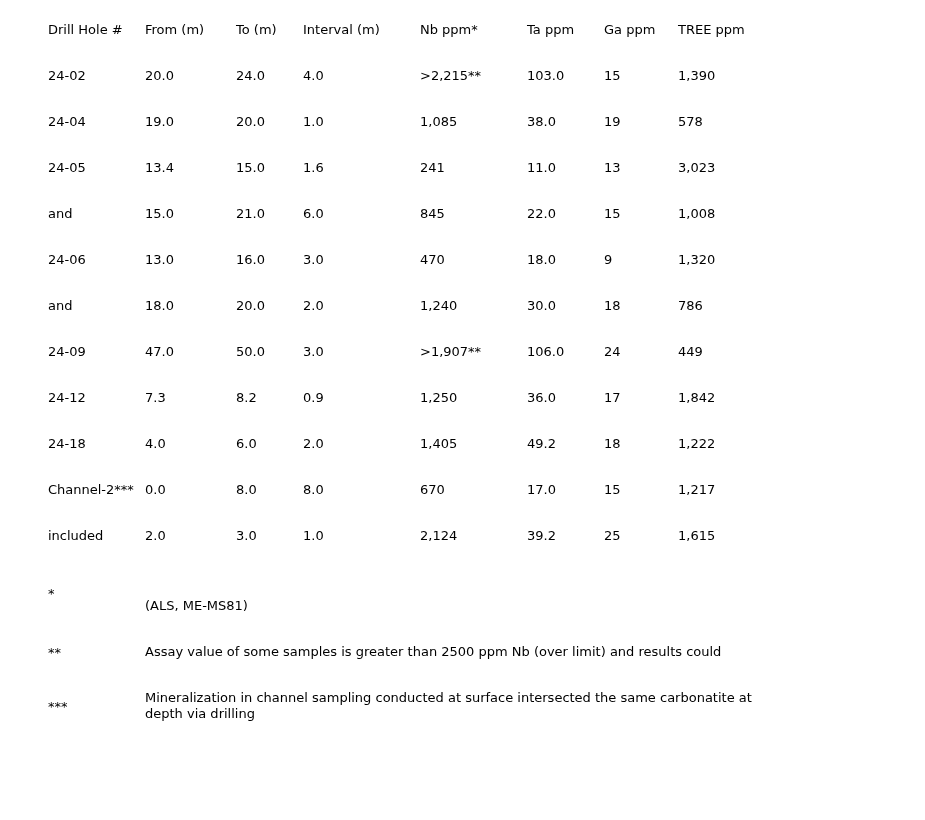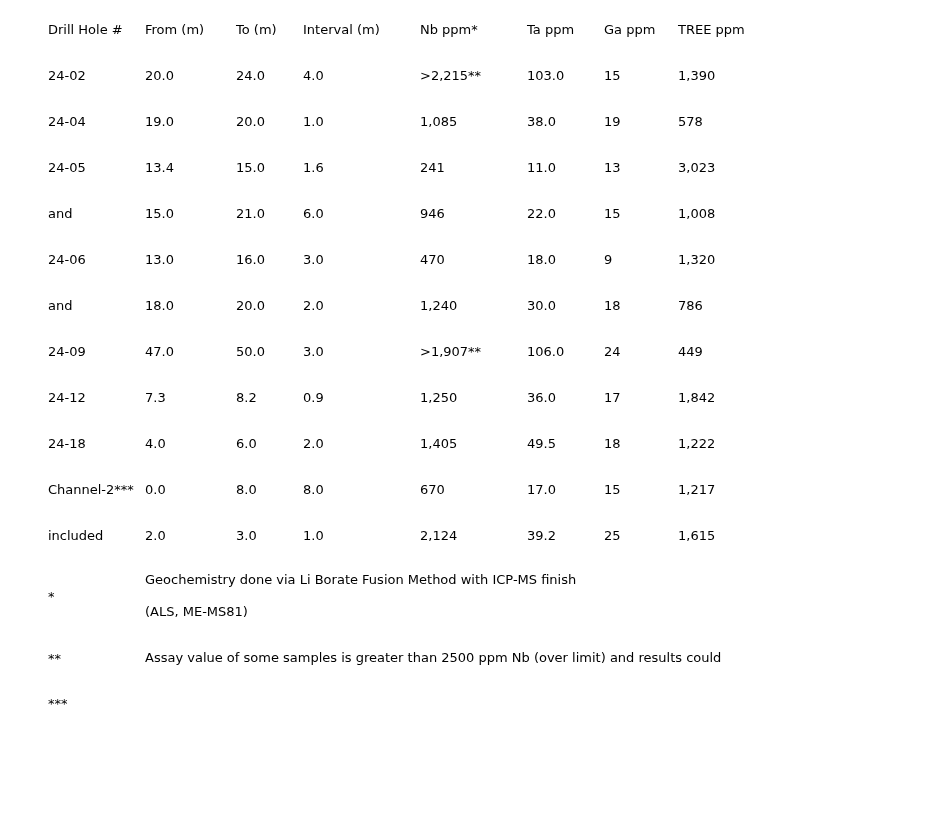--- a/index.html
+++ b/index.html
@@ -45,21 +45,21 @@
   }
   .fn-marker {
     width: 97px;
     flex-shrink: 0;
   }
   .fn-line {
     line-height: 16px;
     white-space: nowrap;
   }
   .fn-line.para-gap {
-    margin-top: 16px;
+    margin-top: 26px;
   }
 </style>
 </head>
 <body>
 
 <div class="page">
 
   <table class="assay">
     <colgroup>
       <col style="width:97px">
@@ -112,21 +112,21 @@
         <td>241</td>
         <td>11.0</td>
         <td>13</td>
         <td>3,023</td>
       </tr>
       <tr>
         <td>and</td>
         <td>15.0</td>
         <td>21.0</td>
         <td>6.0</td>
-        <td>946</td>
+        <td>845</td>
         <td>22.0</td>
         <td>15</td>
         <td>1,008</td>
       </tr>
       <tr>
         <td>24-06</td>
         <td>13.0</td>
         <td>16.0</td>
         <td>3.0</td>
         <td>470</td>
@@ -163,21 +163,21 @@
         <td>36.0</td>
         <td>17</td>
         <td>1,842</td>
       </tr>
       <tr>
         <td>24-18</td>
         <td>4.0</td>
         <td>6.0</td>
         <td>2.0</td>
         <td>1,405</td>
-        <td>49.5</td>
+        <td>49.2</td>
         <td>18</td>
         <td>1,222</td>
       </tr>
       <tr>
         <td>Channel-2***</td>
         <td>0.0</td>
         <td>8.0</td>
         <td>8.0</td>
         <td>670</td>
         <td>17.0</td>
@@ -195,31 +195,34 @@
         <td>1,615</td>
       </tr>
     </tbody>
   </table>
 
   <div class="footnotes">
 
     <div class="footnote">
       <div class="fn-marker">*</div>
       <div class="fn-text">
-        <div class="fn-line">Geochemistry done via Li Borate Fusion Method with ICP-MS finish</div>
         <div class="fn-line para-gap">(ALS, ME-MS81)</div>
       </div>
     </div>
 
     <div class="footnote">
       <div class="fn-marker">**</div>
       <div class="fn-text">
         <div class="fn-line">Assay value of some samples is greater than 2500 ppm Nb (over limit) and results could</div>
       </div>
     </div>
 
     <div class="footnote">
       <div class="fn-marker">***</div>
+      <div class="fn-text">
+        <div class="fn-line">Mineralization in channel sampling conducted at surface intersected the same carbonatite at</div>
+        <div class="fn-line">depth via drilling</div>
+      </div>
     </div>
 
   </div>
 
 </div>
 
 </body></html>

